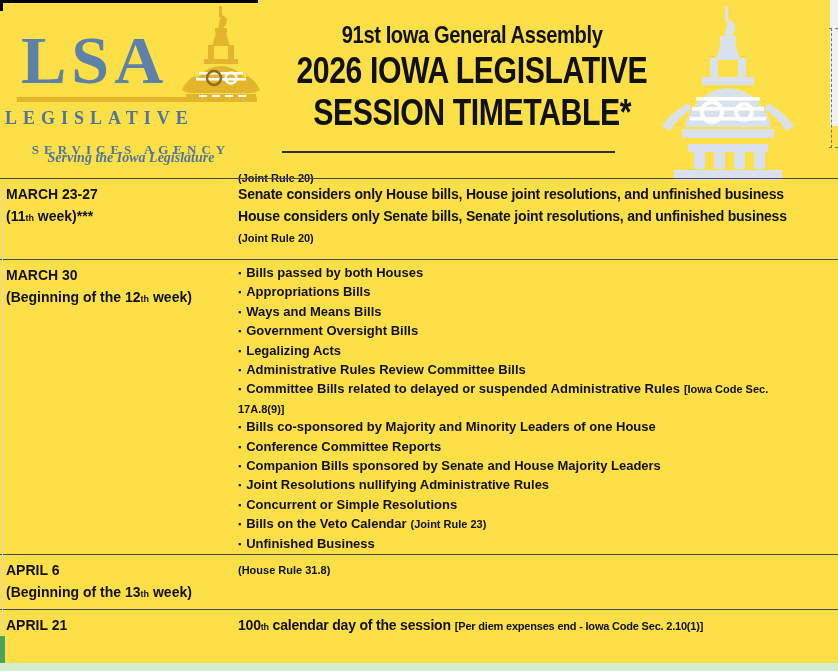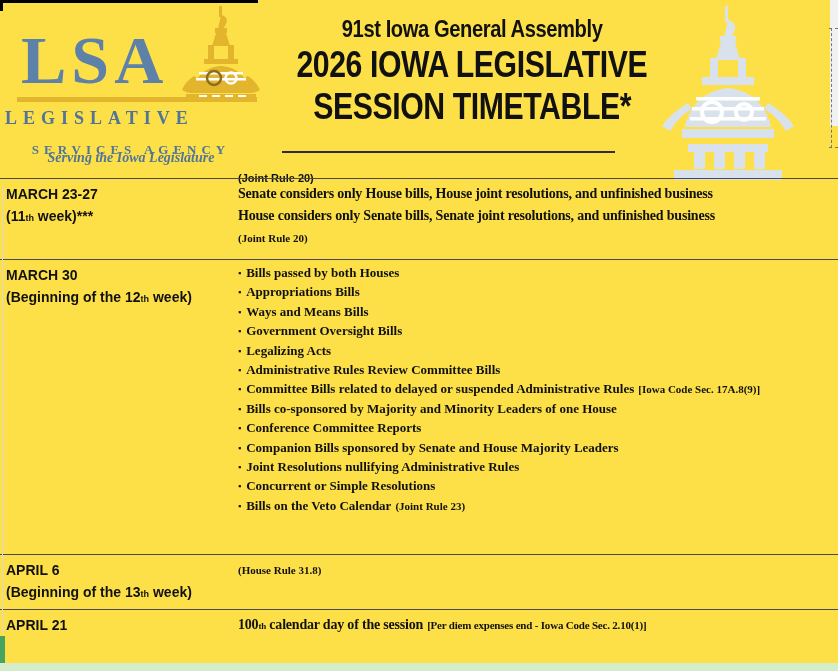--- a/index.html
+++ b/index.html
@@ -29,21 +29,21 @@
     position:absolute; left:0; top:138px; width:252px; text-align:center;
     font-family:"Liberation Serif", serif; font-weight:bold; font-size:13px;
     letter-spacing:5px; color:#50749b;
   }
   .logo-tagline {
     position:absolute; left:0; top:146px; width:252px; text-align:center;
     font-family:"Liberation Serif", serif; font-style:italic; font-weight:bold;
     font-size:14px; color:#50749b;
   }
 
-  .title-block { position:absolute; left:252px; top:14px; width:440px; text-align:center; }
+  .title-block { position:absolute; left:252px; top:20px; width:440px; text-align:center; }
   .title-sm   { font-weight:bold; font-size:24px; line-height:30px; }
   .title-lg   { font-weight:bold; font-size:36px; line-height:42px; }
   .tsqueeze   { display:inline-block; transform:scaleX(0.84); transform-origin:center; letter-spacing:-0.5px; white-space:nowrap; }
   .title-underline { position:absolute; left:282px; top:151px; width:333px; height:2px; background:#2e2e2e; }
 
   .dome-watermark { position:absolute; left:648px; top:0; }
 
   .right-strip   { position:absolute; right:0; top:0; width:8px; height:126px; background:#f1f1f1; }
   .sel-dash-v    { position:absolute; right:6px; top:28px; height:120px; width:0; border-left:1px dashed #777; }
   .sel-dash-h1   { position:absolute; right:0; top:28px;  width:9px; height:0; border-top:1px dashed #777; }
@@ -52,21 +52,21 @@
   .header-note { position:absolute; left:238px; top:172px; font-weight:bold; font-size:11px; }
 
   
   .timetable { position:relative; }
   .row { box-sizing:border-box; display:flex; border-top:1px solid #4a4a4a; padding-top:4px; }
   .r1 { height:81px; }
   .r2 { height:295px; }
   .r3 { height:55px; }
   .r4 { height:26px; }
   .col-date { box-sizing:border-box; width:238px; padding-left:6px; font-weight:bold; font-size:14px; line-height:22px; }
-  .col-desc { flex:1; padding-right:24px;font-family:Liberation Serif, serif; }
+  .col-desc { flex:1; padding-right:24px; }
   .desc-main  { font-weight:bold; font-size:14px; line-height:22px; letter-spacing:-0.2px; }
   .desc-note  { font-weight:bold; font-size:11px; line-height:22px; }
   .intro-line { font-weight:bold; font-size:13.5px; line-height:18.4px; }
   .note-inline{ font-weight:bold; font-size:11px; margin-left:4px; }
   .bullets    { font-weight:bold; font-size:13px; line-height:18.4px; }
   .blt        { display:inline-block; font-size:9px; margin-right:5px; transform:translateY(-1px); }
   .sub        { font-size:9px;margin-top:21px; }
 
   .artifact-left-line  { position:absolute; left:2px; top:186px; width:1px; height:448px; background:#d9d9d9; }
   .green-sliver { position:absolute; left:0; top:636px; width:5px; height:30px; background:#47a35e; }
@@ -186,20 +186,21 @@
           <div><span class="blt">▪</span><span>Government Oversight Bills</span><span class="note-inline"></span></div>
           <div><span class="blt">▪</span><span>Legalizing Acts</span><span class="note-inline"></span></div>
           <div><span class="blt">▪</span><span>Administrative Rules Review Committee Bills</span><span class="note-inline"></span></div>
           <div><span class="blt">▪</span><span>Committee Bills related to delayed or suspended Administrative Rules</span><span class="note-inline">[Iowa Code Sec. 17A.8(9)]</span></div>
           <div><span class="blt">▪</span><span>Bills co-sponsored by Majority and Minority Leaders of one House</span><span class="note-inline"></span></div>
           <div><span class="blt">▪</span><span>Conference Committee Reports</span><span class="note-inline"></span></div>
           <div><span class="blt">▪</span><span>Companion Bills sponsored by Senate and House Majority Leaders</span><span class="note-inline"></span></div>
           <div><span class="blt">▪</span><span>Joint Resolutions nullifying Administrative Rules</span><span class="note-inline"></span></div>
           <div><span class="blt">▪</span><span>Concurrent or Simple Resolutions</span><span class="note-inline"></span></div>
           <div><span class="blt">▪</span><span>Bills on the Veto Calendar</span><span class="note-inline">(Joint Rule 23)</span></div>
+          <div><span class="blt">▪</span><span>Unfinished Business</span><span class="note-inline"></span></div>
         </div>
       </div>
     </div>
 
     <div class="row r3">
       <div class="col-date">
         <div>APRIL 6</div>
         <div><span>(Beginning of the 13</span><span class="sub">th</span><span> week)</span></div>
       </div>
       <div class="col-desc">

